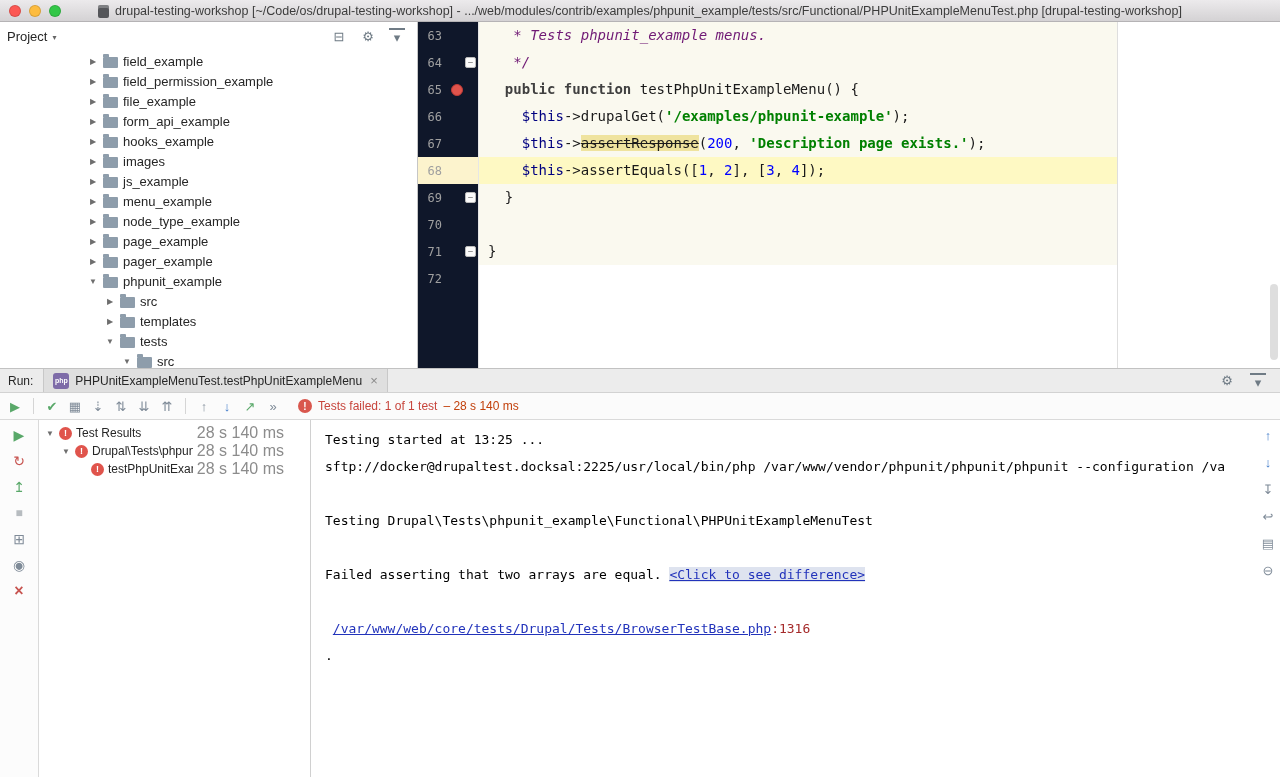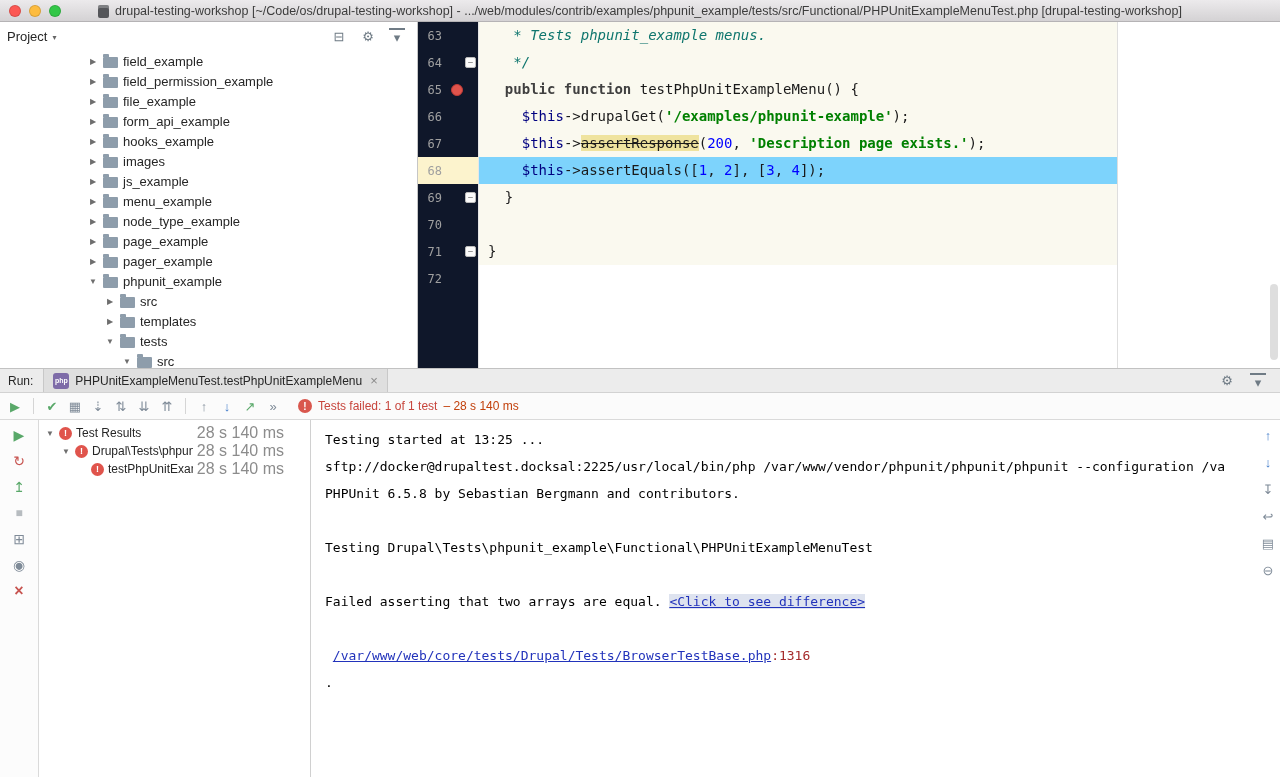--- a/index.html
+++ b/index.html
@@ -42,25 +42,25 @@
   .gutter-row.hl{background:#FCF3CD}
   .lnum{width:18px;text-align:right;flex:none}
   .gut-fail{width:12px;height:12px;border-radius:50%;background:#E0544C;border:1px solid #C13B36;
     margin-left:9px;flex:none}
   .gut-fold{margin-left:auto;margin-right:2px;width:11px;height:11px;border:1px solid #BBB;background:#FBFBFB;
     color:#777;font-size:9px;line-height:8px;text-align:center;border-radius:2px;flex:none}
   .code-wrap{flex:1;position:relative}
   .code-row{width:638px;height:27px;line-height:27px;white-space:pre;padding-left:9px;
     font-family:"DejaVu Sans Mono",monospace;font-size:14px;color:#1A1A1A}
   .code-row.tint{background:#FAF9EF}
-  .code-row.hl{background:#7dd3fc}
+  .code-row.hl{background:#fef9c3}
   .margin-guide{position:absolute;left:638px;top:0;bottom:0;width:1px;background:#DEDEDE}
   .ed-scroll{position:absolute;right:2px;top:262px;width:8px;height:76px;background:rgba(0,0,0,.13);border-radius:4px}
   .seg-plain{color:#1A1A1A}
-  .seg-comment{color:#0f766e;font-style:italic}
+  .seg-comment{color:#701a75;font-style:italic}
   .seg-keyword{color:#404040;font-weight:bold}
   .seg-var{color:#000080}
   .seg-string{color:#008000;font-weight:bold}
   .seg-number{color:#0000FF}
   .seg-deprecated{color:#1A1A1A;text-decoration:line-through;background:#EFE39E}
 
   
   .run-panel{position:absolute;top:368px;left:0;width:1280px;height:409px;background:#fff;
     border-top:1px solid #C2C2C2;display:flex;flex-direction:column}
   .run-tabbar{height:24px;background:#ECECEC;border-bottom:1px solid #D2D2D2;display:flex;align-items:stretch}
@@ -341,21 +341,20 @@
           <span class="chev-spacer" data-name="indent-spacer"></span>
           <span class="fail-ball" data-name="test-failed-icon">!</span>
           <span class="ttree-label" data-name="test-tree-item-label">testPhpUnitExampleM</span>
           <span class="duration" data-name="test-duration">28 s 140 ms</span>
         </div>
       </div>
     <div class="console" data-name="console">
       <div data-name="console-output">
           <div class="console-row" data-name="console-line"><span class="cseg-plain" data-name="console-text">Testing started at 13:25 ...</span></div>
           <div class="console-row" data-name="console-line"><span class="cseg-plain" data-name="console-text">sftp://docker@drupaltest.docksal:2225/usr/local/bin/php /var/www/vendor/phpunit/phpunit/phpunit --configuration /va</span></div>
-          <div class="console-row" data-name="console-line"><span class="cseg-plain" data-name="console-text">PHPUnit 6.5.8 by Sebastian Bergmann and contributors.</span></div>
           <div class="console-row" data-name="console-line">&nbsp;</div>
           <div class="console-row" data-name="console-line"><span class="cseg-plain" data-name="console-text">Testing Drupal\Tests\phpunit_example\Functional\PHPUnitExampleMenuTest</span></div>
           <div class="console-row" data-name="console-line">&nbsp;</div>
           <div class="console-row" data-name="console-line"><span class="cseg-plain" data-name="console-text">Failed asserting that two arrays are equal. </span><span class="cseg-linkhl" data-name="console-diff-link">&lt;Click to see difference&gt;</span></div>
           <div class="console-row" data-name="console-line">&nbsp;</div>
           <div class="console-row" data-name="console-line"><span class="cseg-plain" data-name="console-text"> </span><span class="cseg-link" data-name="console-file-link">/var/www/web/core/tests/Drupal/Tests/BrowserTestBase.php</span><span class="cseg-lineref" data-name="console-line-number">:1316</span></div>
           <div class="console-row" data-name="console-line"><span class="cseg-plain" data-name="console-text">.</span></div>
         </div>
       <div class="console-strip" data-name="console-toolbar">
           <span class="tb-icon" data-name="previous-stack-trace-icon" style="color: rgb(60, 120, 200);">↑</span>

